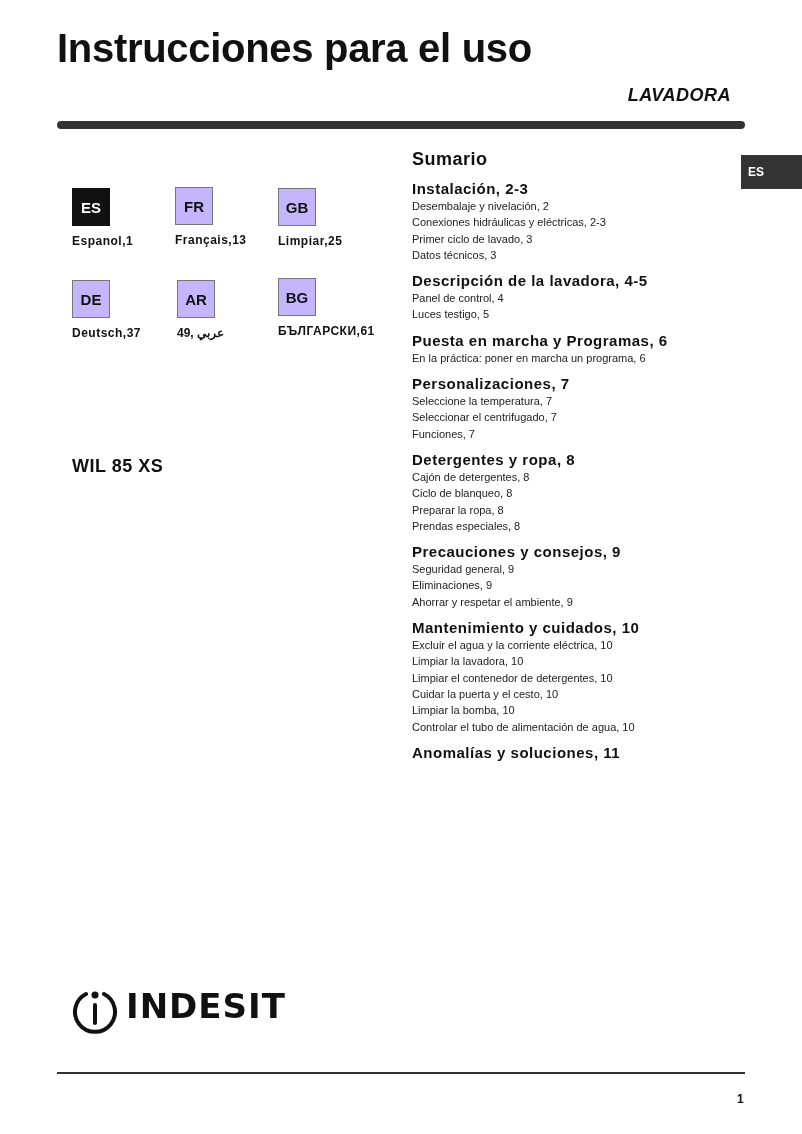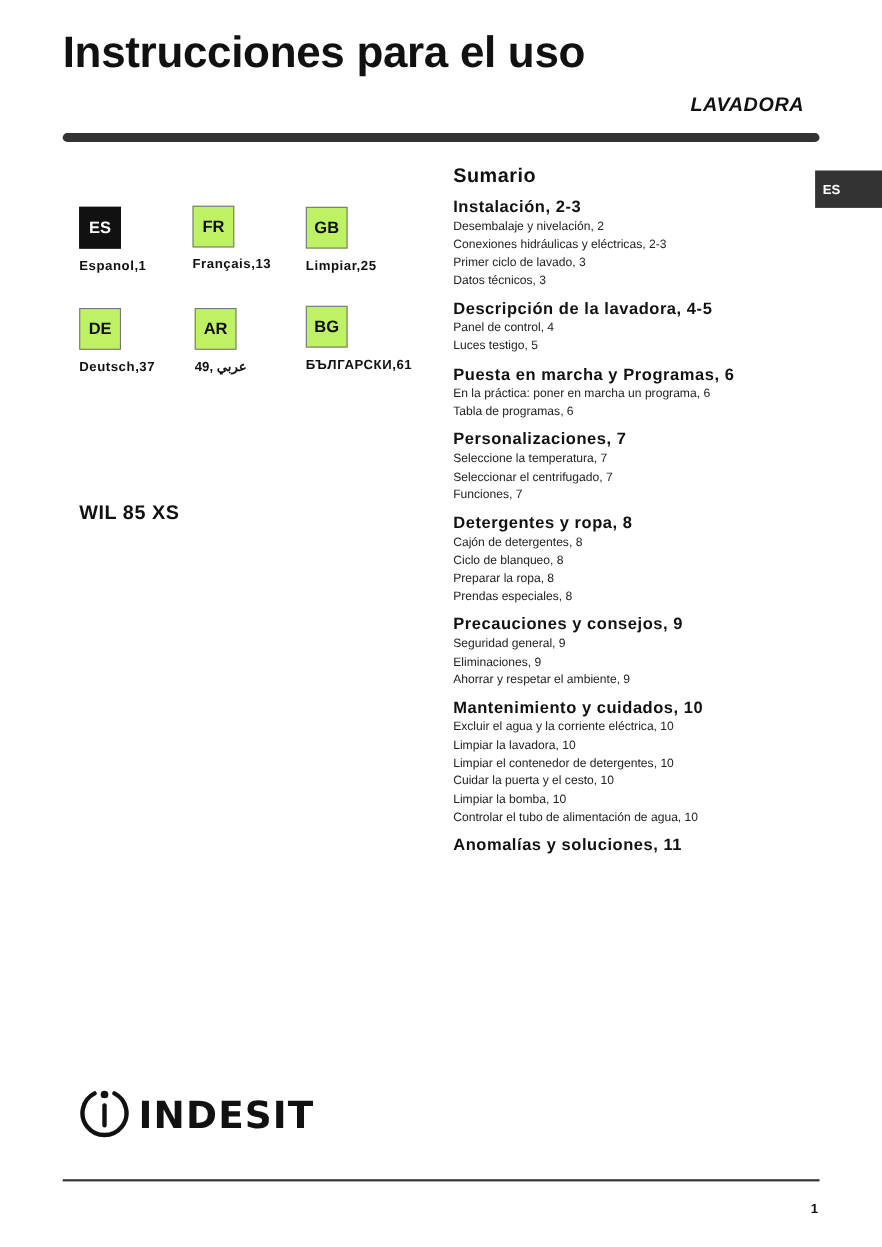--- a/index.html
+++ b/index.html
@@ -11,30 +11,30 @@
                 letter-spacing: 0.5px; font-style: italic; }
     .top-bar { position: absolute; left: 57px; top: 121px; width: 688px; height: 8px;
                background: #333; border-radius: 4px; }
     .side-tab { position: absolute; left: 741px; top: 155px; width: 61px; height: 34px;
                 background: #333; color: #fff; font-size: 12px; font-weight: bold;
                 display: flex; align-items: center; padding-left: 7px; box-sizing: border-box; }
     .lang-grid { position: absolute; left: 72px; top: 188px; }
     .lang { position: absolute; width: 110px; }
     .lang-box { width: 38px; height: 38px; border: 1px solid #777; box-sizing: border-box;
                 display: flex; align-items: center; justify-content: center;
-                font-size: 15px; font-weight: bold; background: #bef264; color: #111; }
+                font-size: 15px; font-weight: bold; background: #c4b5fd; color: #111; }
     .lang-box.active { background: #111; color: #fff; border-color: #111; }
     .lang-label { font-size: 12px; font-weight: bold; margin-top: 8px; letter-spacing: 0.5px; white-space: nowrap; }
     .model { position: absolute; left: 72px; top: 456px; font-size: 18px; font-weight: bold; letter-spacing: 0.5px; }
     .toc { position: absolute; left: 412px; top: 148px; width: 320px; }
     .toc-title { font-size: 18px; font-weight: bold; letter-spacing: 0.5px; margin: 0 0 10px 0; line-height: 22px; }
     .toc-section { margin-bottom: 9px; }
     .toc-heading { font-size: 15px; font-weight: bold; letter-spacing: 0.5px; line-height: 18px; }
     .toc-item { font-size: 11px; line-height: 16.3px; color: #222; white-space: nowrap; }
-    .logo { position: absolute; left: 72px; top: 986px; display: flex; align-items: center; }
+    .logo { position: absolute; left: 72px; top: 986px; display: flex; align-items: flex-start; }
     .logo-text { font-size: 34px; font-weight: bold; letter-spacing: 1px; margin-left: 8px; font-family: "DejaVu Sans", sans-serif; }
     .bottom-rule { position: absolute; left: 57px; top: 1072px; width: 688px; height: 2px; background: #333; }
     .page-num { position: absolute; left: 737px; top: 1092px; font-size: 12px; font-weight: bold; }
   </style>
 </head>
 <body>
 
 <h1 class="title">Instrucciones para el uso</h1>
 <div class="subtitle">LAVADORA</div>
 <div class="top-bar"></div>
@@ -85,21 +85,20 @@
 
   <div class="toc-section">
     <div class="toc-heading">Descripción de la lavadora, 4-5</div>
     <div class="toc-item">Panel de control, 4</div>
     <div class="toc-item">Luces testigo, 5</div>
   </div>
 
   <div class="toc-section">
     <div class="toc-heading">Puesta en marcha y Programas, 6</div>
     <div class="toc-item">En la práctica: poner en marcha un programa, 6</div>
-    <div class="toc-item">Tabla de programas, 6</div>
   </div>
 
   <div class="toc-section">
     <div class="toc-heading">Personalizaciones, 7</div>
     <div class="toc-item">Seleccione la  temperatura, 7</div>
     <div class="toc-item">Seleccionar el centrifugado, 7</div>
     <div class="toc-item">Funciones, 7</div>
   </div>
 
   <div class="toc-section">

